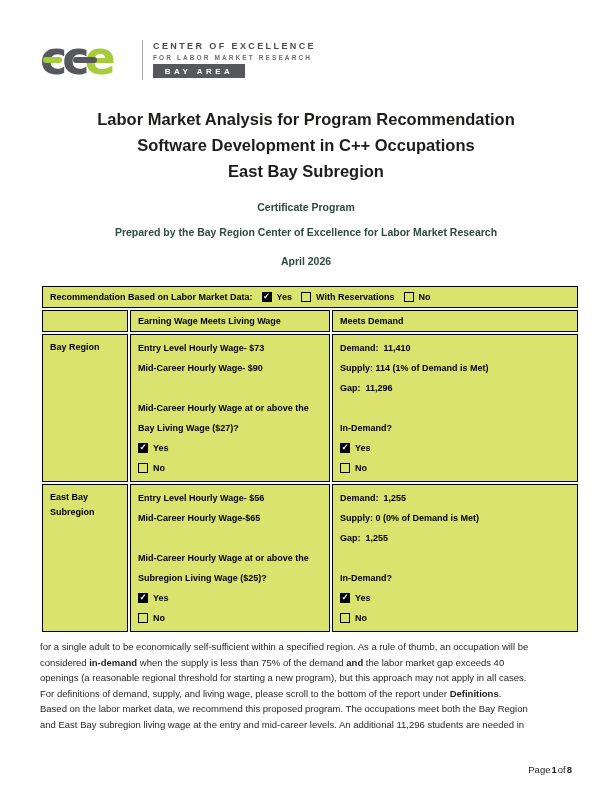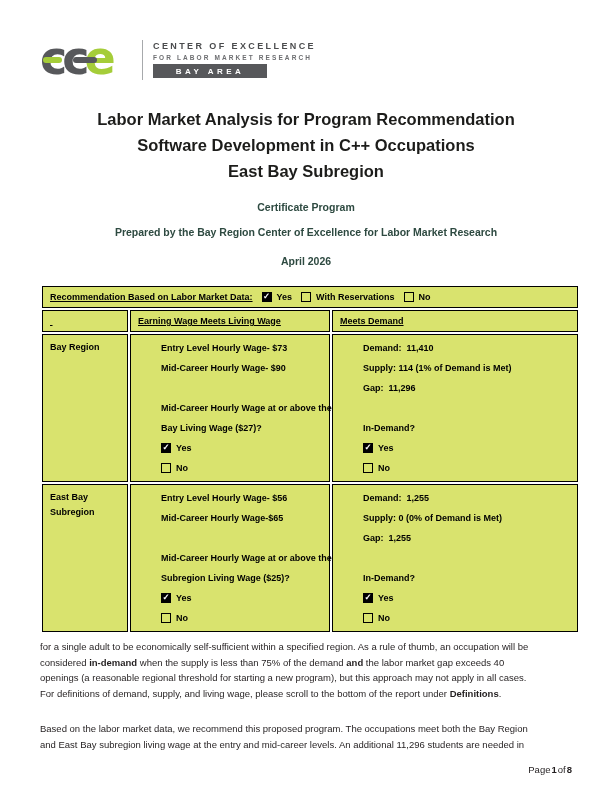--- a/index.html
+++ b/index.html
@@ -27,21 +27,21 @@
   .dash { position:absolute; height:6px; border-radius:4px; top:19px; }
   .dash-green { left:3px; width:19px; background:#a5cd39; }
   .dash-gray  { left:33px; width:24px; background:#57585b; }
   .logo-divider { width:1px; height:40px; background:#a7a9ac; margin:2px 10px 0 14px; }
   .logo-text { padding-top:3px; }
   .org-line1 { font-size:9px; font-weight:bold; letter-spacing:2.4px; color:#4a4b4d; }
   .org-line2 { font-size:6.5px; font-weight:bold; letter-spacing:2.1px; color:#6d6e71; margin-top:2.5px; }
   .badge {
     margin-top:3.5px; background:#57585b; color:#ffffff;
     font-size:8px; font-weight:bold; letter-spacing:3.5px;
-    width:114px; text-align:center; padding:2.5px 0 2px 0;
+    width:92px; text-align:center; padding:2.5px 0 2px 0;
   }
 
   
   .title-block { margin-top:22px; text-align:center; font-weight:bold; font-size:16.5px; line-height:26px; color:#1c1c1a; }
   .sub { text-align:center; font-weight:bold; font-size:10.5px; color:#2e4a41; }
   .prepared { margin-top:13px; }
   .cert { margin-top:17px; }
   .rdate { margin-top:17px; }
 
   
@@ -51,42 +51,42 @@
     width:532px; table-layout:fixed;
     font-size:9px; font-weight:bold; color:#000;
   }
   table.lmi td {
     border:1.8px solid #000;
     background:#d9e36e;
     vertical-align:top;
     padding:3px 7px;
   }
   td.toprow { padding:4.5px 7px; }
-  .cell-line { line-height:20px; min-height:20px; white-space:pre;margin-left:23px; }
-  .hdr-line  { line-height:14px; white-space:nowrap;text-decoration:underline; }
+  .cell-line { line-height:20px; min-height:20px; white-space:pre; }
+  .hdr-line  { line-height:14px; white-space:nowrap; }
   .region-line { line-height:15px; padding-top:2px; }
   .cb {
     display:inline-block; width:8px; height:8px;
     border:1.7px solid #000; background:transparent;
     margin-right:5px; vertical-align:-1.5px; position:relative;
   }
   .cb.checked { background:#000; }
   .cb.checked::after {
     content:"\2713"; position:absolute; left:0; right:0; top:-1px;
     color:#fff; font-size:8.5px; line-height:9px; text-align:center; font-weight:bold;
   }
   .opt { margin-left:9px; white-space:nowrap; display:inline-block; }
   .opt:first-of-type { margin-left:4px; }
 
   
   .note { margin-top:5px; font-size:9.5px; line-height:15.5px; color:#231f20; }
   .note .nline { white-space:pre; }
   .note b, .rec-par b { font-weight:bold; }
   .rec-head { margin-top:9px; font-size:11px; font-weight:bold; color:#2e4a41; }
-  .rec-par { margin-top:20px; font-size:9.5px; line-height:15.5px; }
+  .rec-par { margin-top:0; font-size:9.5px; line-height:15.5px; }
   .rec-par .nline { white-space:pre; }
 
   
   .footer {
     position:absolute; right:40px; bottom:17px;
     font-size:9.5px; color:#231f20; display:flex; gap:1px;
   }
   .footer .bold { font-weight:bold; }
 </style>
 </head>

